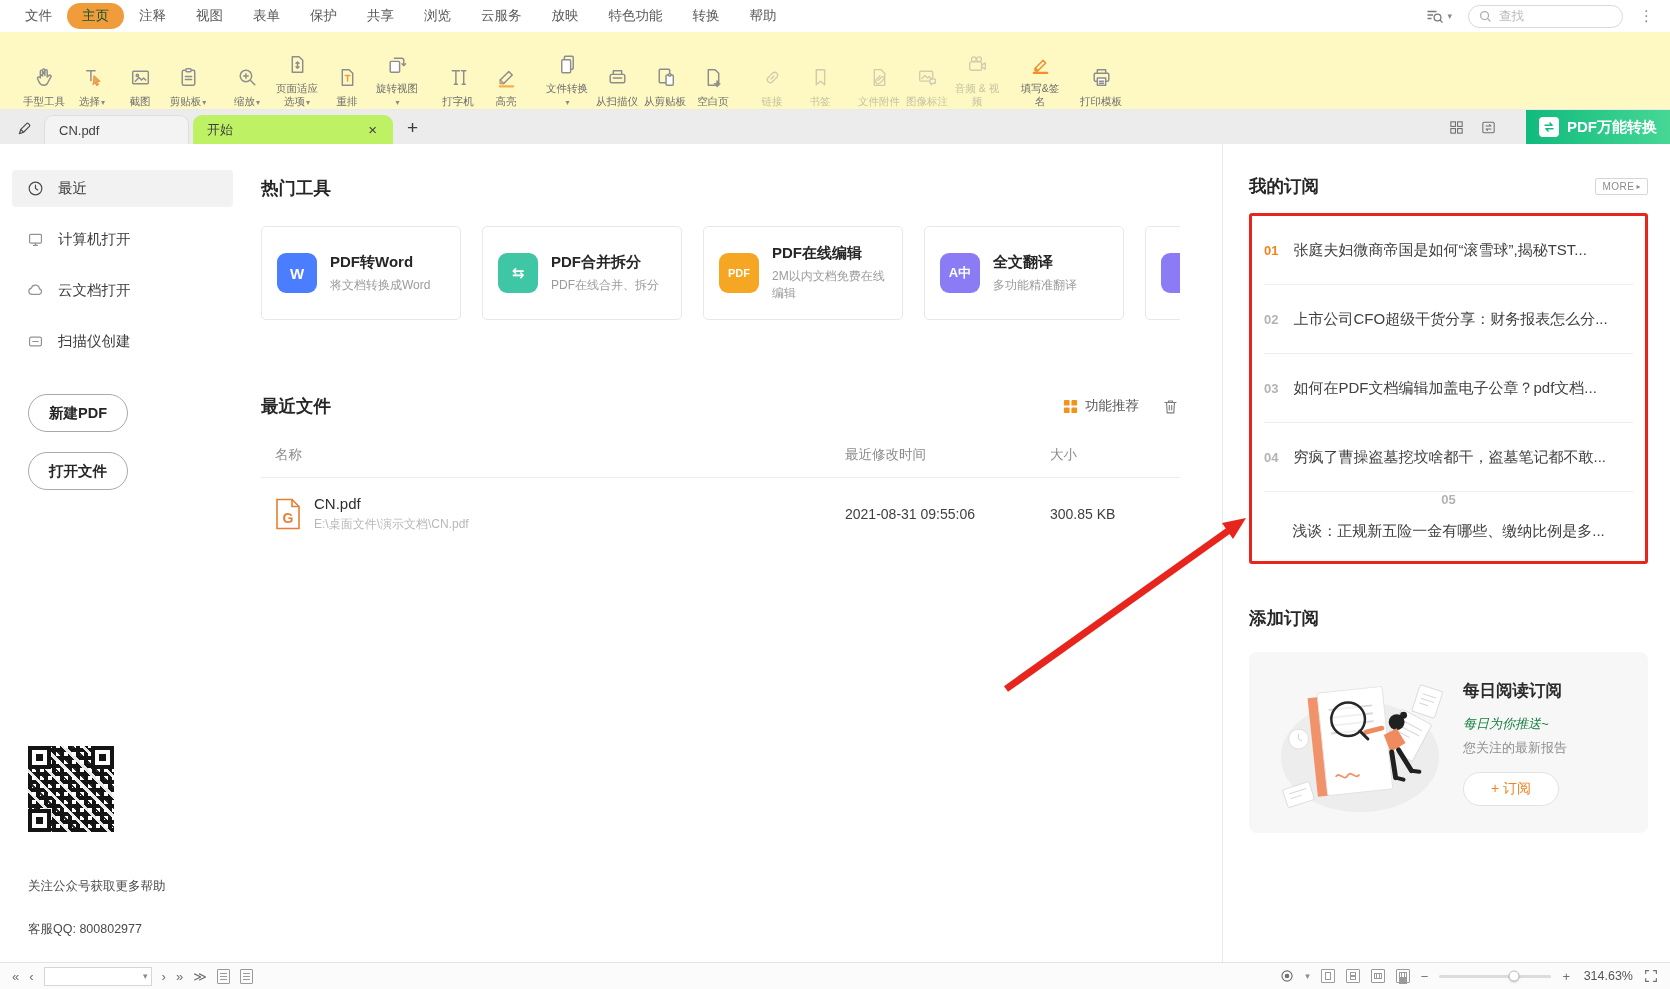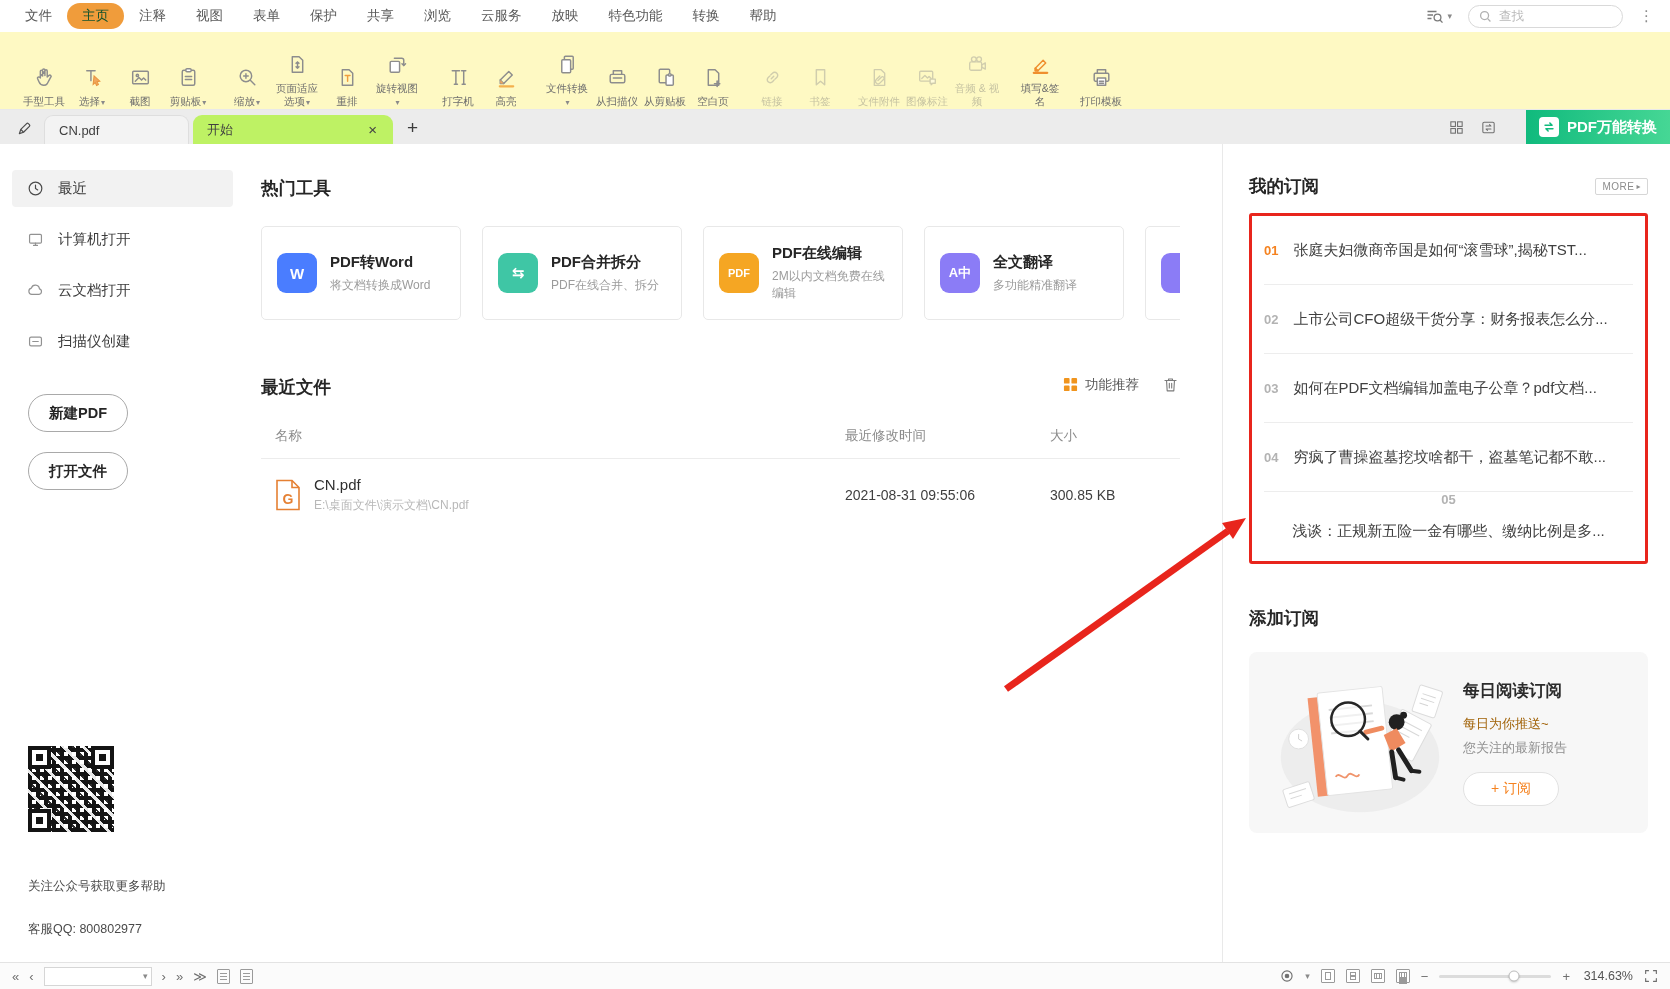--- a/index.html
+++ b/index.html
@@ -71,21 +71,21 @@
   .qr-caption{margin-top:46px;font-size:12.5px;color:#4a4a4a;}
   .qr-qq{margin-top:26px;font-size:12.5px;color:#4a4a4a;}
 
   .main{flex:1;padding:32px 42px 0 16px;border-right:1px solid #e9e9e9;overflow:hidden;}
   h2.sec{font-size:17.5px;color:#262626;font-weight:bold;}
   .cards{display:flex;gap:21px;margin-top:26px;overflow:hidden;}
   .card{flex:none;width:200px;height:94px;border:1px solid #e8e8e8;border-radius:5px;display:flex;align-items:center;gap:13px;padding-left:15px;background:#fff;}
   .card-icon{width:40px;height:40px;border-radius:9px;color:#fff;display:flex;align-items:center;justify-content:center;font-weight:bold;font-size:15px;flex:none;}
   .card-title{font-size:15px;font-weight:bold;color:#262626;}
   .card-sub{font-size:12px;color:#9b9b9b;margin-top:5px;line-height:1.4;max-width:118px;}
-  .recent-row{display:flex;align-items:flex-start;margin-top:55px;}
+  .recent-row{display:flex;align-items:center;margin-top:74px;}
   .recent-actions{margin-left:auto;display:flex;align-items:center;gap:22px;}
   .recommend{display:flex;align-items:center;gap:7px;font-size:13.5px;color:#595959;}
   .recommend svg{width:15px;height:15px;}
   .trash{color:#7a7a7a;} .trash svg{width:19px;height:19px;}
   .tablehead{display:flex;margin-top:28px;font-size:13.5px;color:#8c8c8c;padding:0 0 13px 14px;border-bottom:1px solid #ececec;}
   .col-name{flex:1;} .col-time{width:205px;} .col-size{width:130px;}
   .trow{display:flex;align-items:center;padding:17px 0 17px 14px;}
   .fcell{flex:1;display:flex;gap:13px;align-items:center;}
   .ficon{width:26px;height:32px;flex:none;}
   .fname{font-size:15px;color:#2f2f2f;}
@@ -101,21 +101,21 @@
   .sub-item{display:flex;align-items:center;gap:15px;height:69px;border-bottom:1px solid #ededed;overflow:hidden;}
   .sub-item:last-child{border-bottom:none;flex-direction:column;}
   .sub-num{font-size:13px;font-weight:bold;color:#b3b3b3;flex:none;}
   .sub-item.first .sub-num{color:#f5821f;}
   .sub-text{font-size:15px;color:#404040;white-space:nowrap;overflow:hidden;flex:1;}
   .add-title{margin-top:42px;}
   .daily-card{margin-top:22px;height:181px;background:#f7f7f7;border-radius:8px;display:flex;align-items:center;padding:0 14px 0 12px;gap:4px;}
   .daily-illus{width:198px;height:162px;flex:none;}
   .daily-info{flex:1;}
   .daily-info .t{font-size:16.5px;font-weight:bold;color:#2b2b2b;}
-  .daily-info .d1{font-size:13px;color:#a16207;margin-top:13px;}
+  .daily-info .d1{font-size:13px;color:#15803d;margin-top:13px;font-style:italic;}
   .daily-info .d2{font-size:13px;color:#8f8f8f;margin-top:6px;}
   .sub-btn{margin-top:15px;width:96px;height:34px;border-radius:17px;border:1px solid #e2e2e2;background:#fff;color:#f5821f;font-size:14px;font-family:inherit;}
 
   
   .statusbar{position:absolute;left:0;right:0;bottom:0;height:27px;border-top:1px solid #e3e3e3;background:#fbfbfb;
     display:flex;align-items:center;padding:0 12px;gap:10px;color:#6f6f6f;font-size:13px;}
   .sb-glyph{line-height:1;color:#6f6f6f;}
   .sb-input{width:108px;height:19px;border:1px solid #d6d6d6;background:#fff;display:flex;align-items:center;}
   .sb-input input{flex:1;min-width:0;border:none;outline:none;font-size:11px;padding:0 4px;background:transparent;}
   .sb-input .caret{padding-right:3px;}

